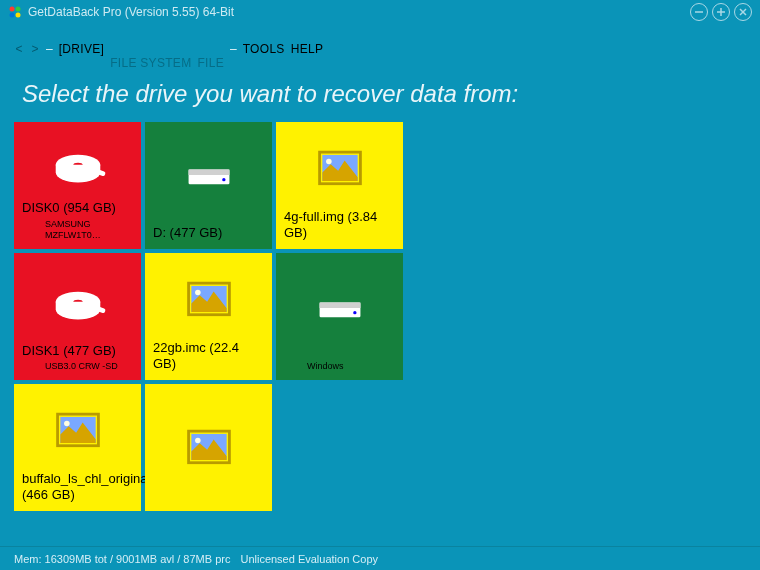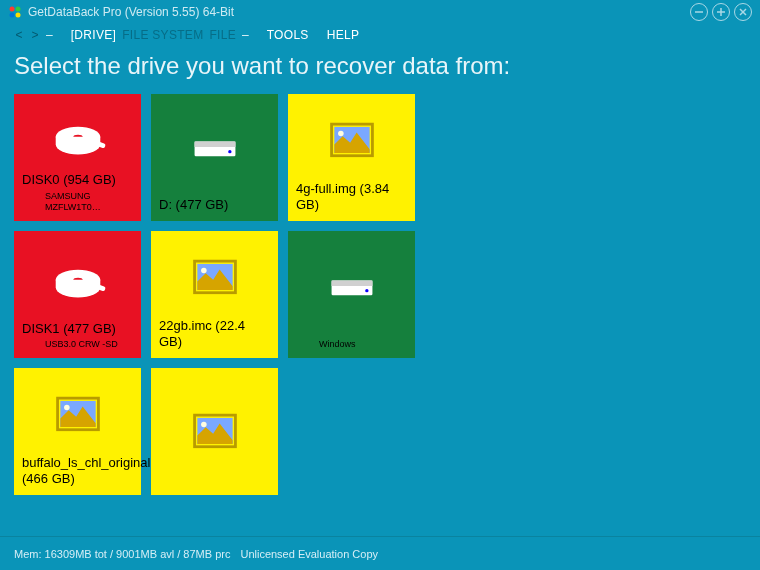--- a/index.html
+++ b/index.html
@@ -39,55 +39,56 @@
   
   .menu-bar {
     display: flex;
     align-items: center;
     gap: 6px;
     padding: 4px 14px 8px 14px;
     font-size: 12px;
   }
   .menu-bar .nav-arrow { color: #045a70; width: 10px; text-align: center; }
   .menu-bar .sep { color: #e8f5f9; }
-  .menu-bar .item-active { color: #ffffff; letter-spacing: 0.3px; margin-left: 12px; }
-  .menu-bar .item-dim { color: #066d87; letter-spacing: 0.3px; }
+  .menu-bar .item-active { color: #000000; letter-spacing: 0.3px; }
+  .menu-bar .item-dim { color: #066d87; letter-spacing: 0.3px; margin-top: 28px; }
   
   .heading {
     color: #e8f5f9;
     font-size: 24px;
     font-weight: 400;
-    padding: 2px 14px 10px 14px;
+    padding: 2px 14px 10px 22px;
+    font-style: italic;
   }
   
   .grid {
     display: grid;
     grid-template-columns: repeat(3, 127px);
     grid-auto-rows: 127px;
-    gap: 10px;
+    gap: 4px;
     padding: 4px 14px;
   }
   .tile {
     padding: 8px;
     display: flex;
     flex-direction: column;
     cursor: pointer;
     font-size: 13px;
     line-height: 1.25;
   }
   .tile-red { background: #e81123; color: #000; }
   .tile-blue { background: #15803d; color: #000; }
   .tile-yellow { background: #fff200; color: #000; }
   .tile .icon-wrap { flex: 1; display: flex; align-items: center; justify-content: center; padding-bottom: 4px; }
   .tile .sub { font-size: 9px; margin-top: 2px; margin-left: 23px; }
   
   .status-bar {
     position: absolute;
     bottom: 0; left: 0; right: 0;
-    height: 34px;
+    height: 24px;
     border-top: 1px solid #0a839f;
     display: flex; align-items: center;
     padding: 0 14px;
     color: #d5eef6;
     font-size: 11px;
     gap: 10px;
   }
 </style>
 </head>
 <body>

